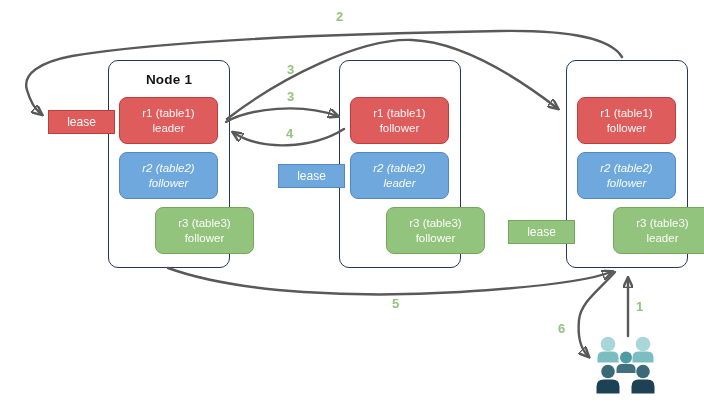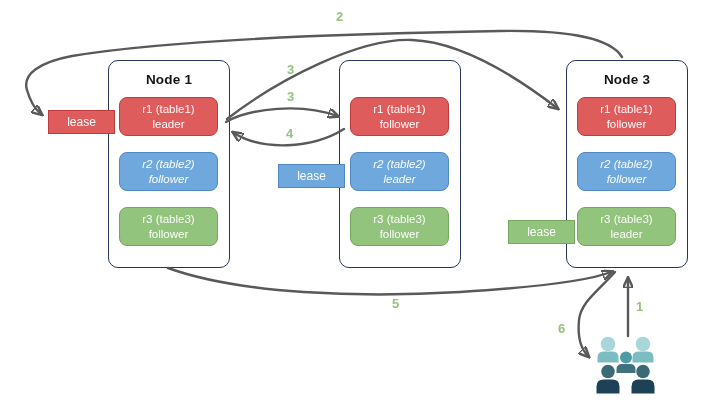--- a/index.html
+++ b/index.html
@@ -13,27 +13,27 @@
     position:absolute;top:60px;width:122px;height:208px;
     background:#ffffff;border:1.5px solid #26355c;border-radius:10px;
     box-sizing:border-box;z-index:1;
   }
   .node-1{left:108px;} .node-2{left:339px;} .node-3{left:566px;}
   .node-title{
     position:absolute;top:11px;left:0;right:0;text-align:center;
     font-size:13.5px;font-weight:700;color:#141414;letter-spacing:.2px;
   }
   .replica{
-    position:absolute;left:10px;width:99px;height:39px;border-radius:8px;
+    position:absolute;left:10px;width:99px;height:47px;border-radius:8px;
     box-sizing:border-box;display:flex;flex-direction:column;
     align-items:center;justify-content:center;
     font-size:11.5px;line-height:1.28;color:rgba(255,255,255,.96);
     text-align:center;
   }
-  .replica.r1{top:36px;} .replica.r2{top:91px;font-style:italic;} .replica.r3{top:146px;}
+  .replica.r1{top:36px;} .replica.r2{top:91px;font-style:italic;} .replica.r3{top:146px;margin-left:36px;}
   .fill-red  {background:#df5c5c;border:1.5px solid #c23b3b;}
   .fill-blue {background:#6fa8dc;border:1.5px solid #5188c2;}
   .fill-green{background:#93c47d;border:1.5px solid #76a65d;}
   
   .lease{
     position:absolute;width:67px;height:24px;border-radius:0;
     box-sizing:border-box;display:flex;align-items:center;justify-content:center;
     font-size:12px;color:rgba(255,255,255,.97);z-index:2;
   }
   .lease-red  {left:48px; top:110px;}
@@ -86,21 +86,20 @@
       <div>r2 (table2)</div>
       <div>leader</div>
     </div>
     <div class="replica r3 fill-green">
       <div>r3 (table3)</div>
       <div>follower</div>
     </div>
   </div>
 
   <div class="node node-3">
-    <div class="node-title">Node 3</div>
     <div class="replica r1 fill-red">
       <div>r1 (table1)</div>
       <div>follower</div>
     </div>
     <div class="replica r2 fill-blue">
       <div>r2 (table2)</div>
       <div>follower</div>
     </div>
     <div class="replica r3 fill-green">
       <div>r3 (table3)</div>

